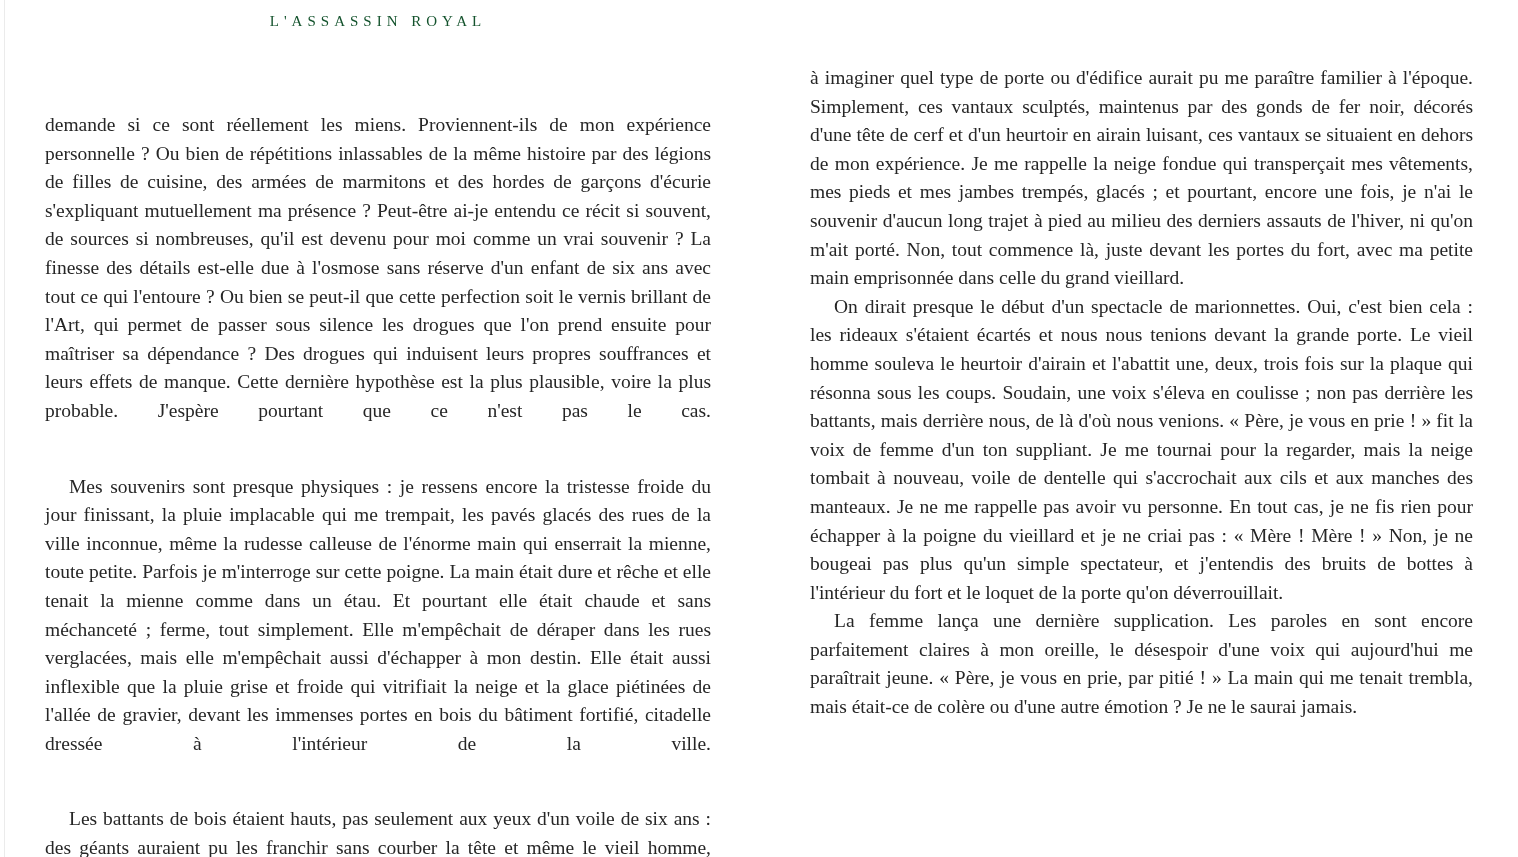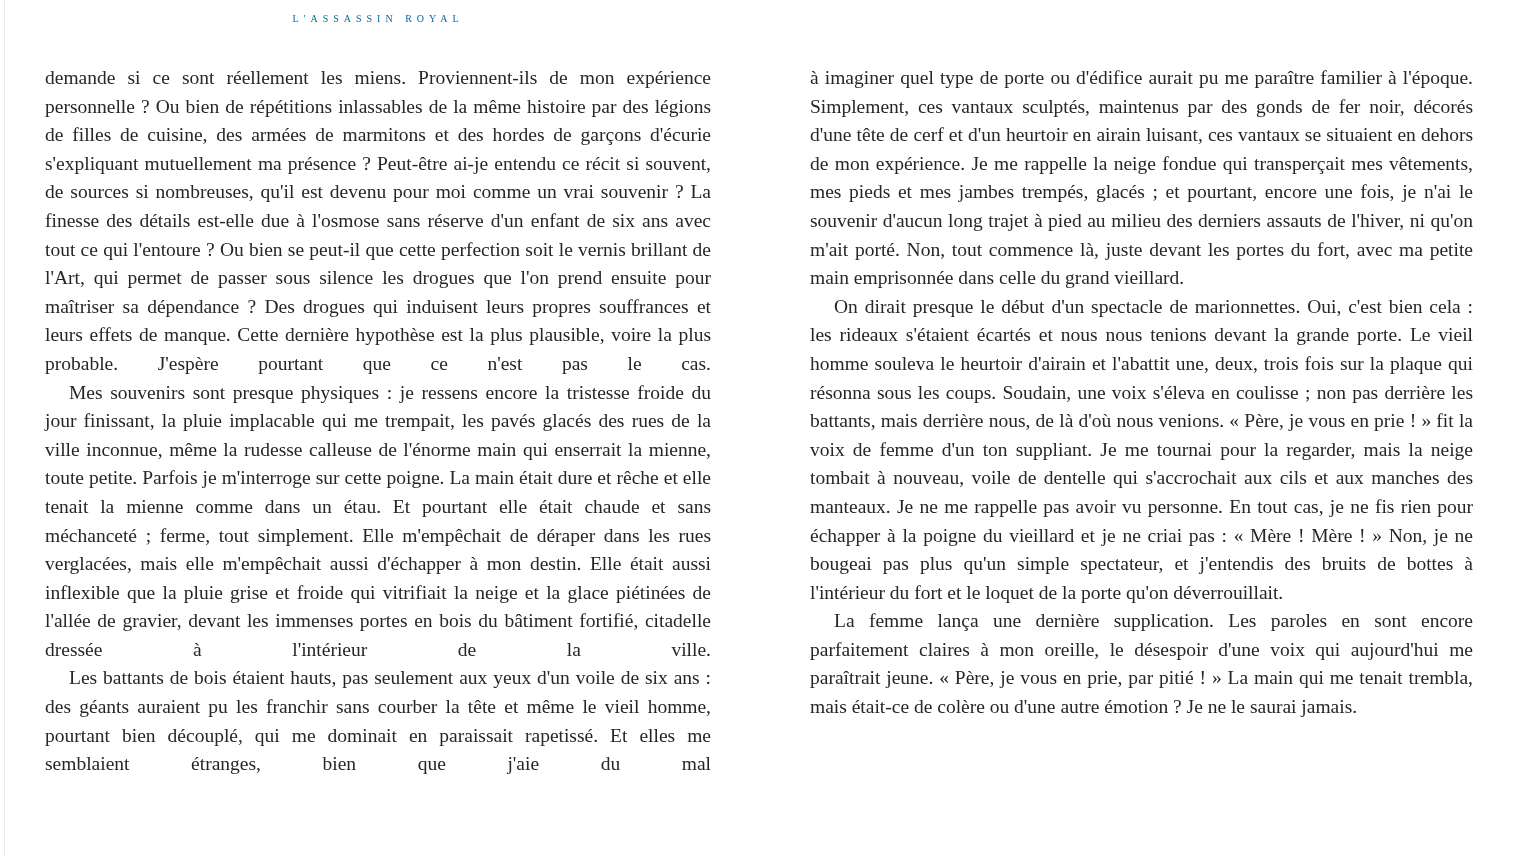--- a/index.html
+++ b/index.html
@@ -14,39 +14,39 @@
   .page-edge {
     position: absolute;
     left: 4px; top: 0;
     width: 1px; height: 100%;
     background: #ebebeb;
   }
   .running-title {
     position: absolute;
     top: 13px; left: 45px; width: 666px;
     text-align: center;
-    font-size: 10px;
+    font-size: 15px;
     letter-spacing: 5px;
-    color: #0369a1;
+    color: #14532d;
     font-family: "Liberation Serif", serif;
   }
   .col {
     position: absolute;
     top: 64px;
     font-size: 19.5px;
     line-height: 28.6px;
     color: #262626;
     text-align: justify;
   }
   .col-left  { left: 45px;  width: 666px; }
   .col-right { left: 810px; width: 663px; }
   p.para { margin: 0; padding: 0; }
   p.indent { text-indent: 24px; }
   
-  p.just-last { text-align-last: justify; }
+  p.just-last { text-align-last: justify; margin-top: 47px; }
 </style>
 </head>
 <body>
 
 <div class="page">
 
   <div class="page-edge"></div>
 
   <div class="running-title">L'ASSASSIN ROYAL</div>
 

